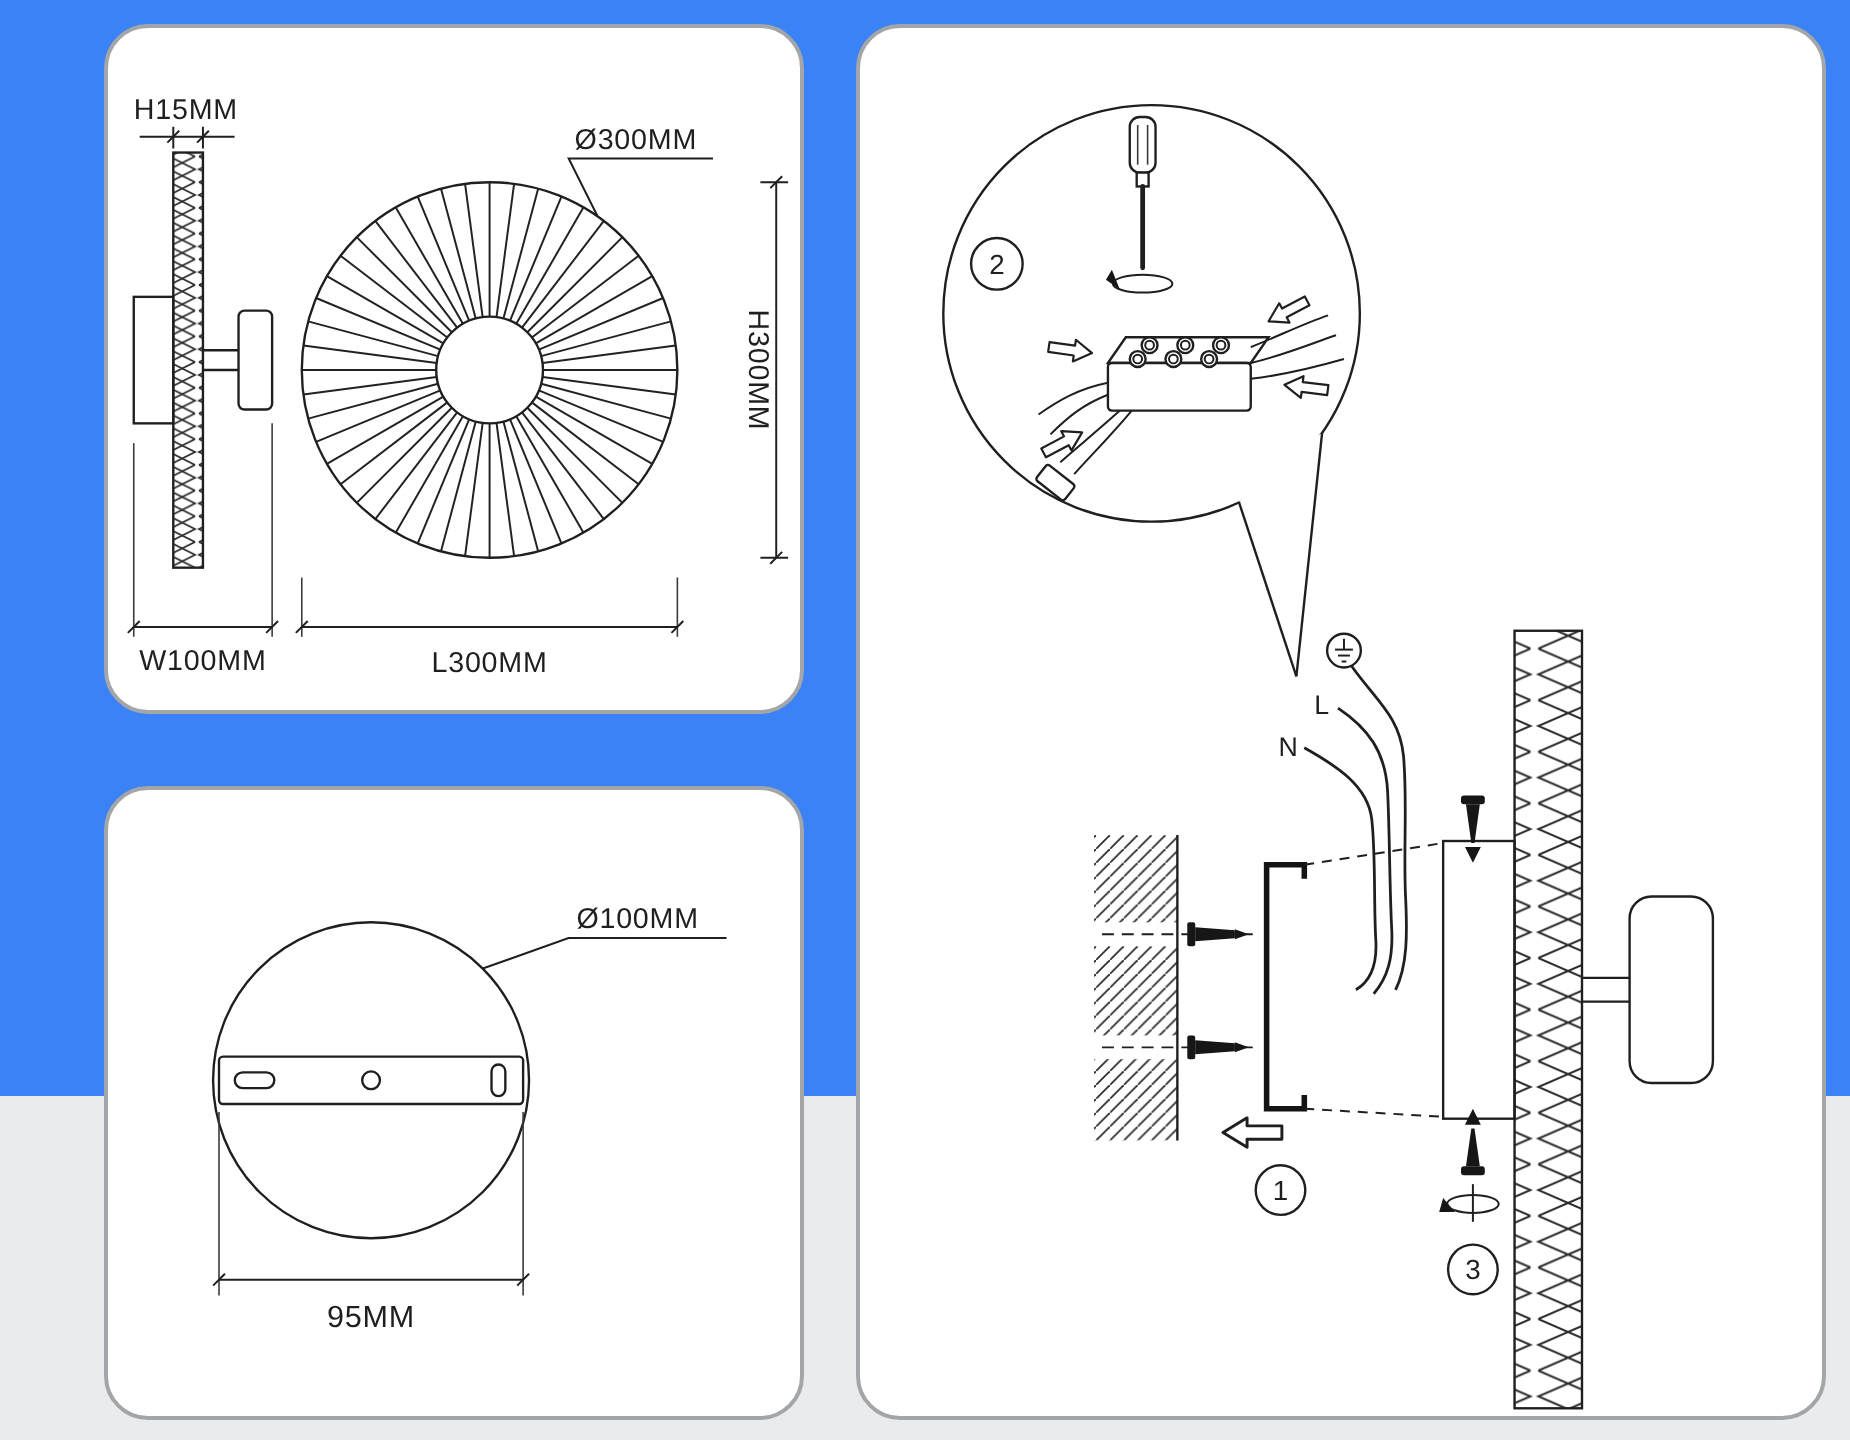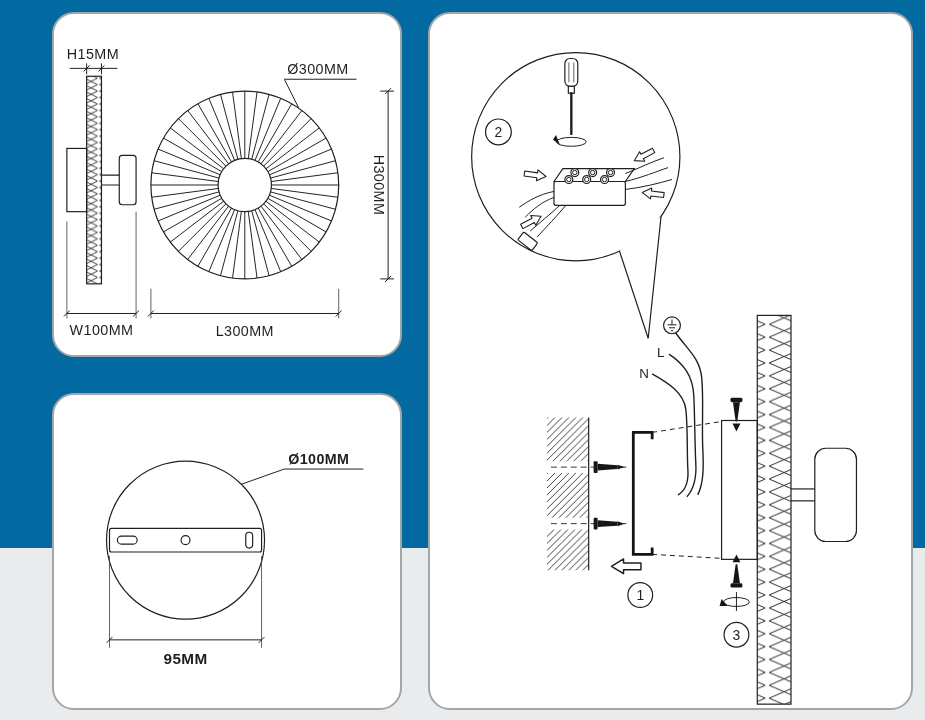--- a/index.html
+++ b/index.html
@@ -1,29 +1,29 @@
 <!DOCTYPE html>
 <html><head>
 <meta charset="utf-8">
 <style>
   html,body{margin:0;padding:0;}
   body{
     width:925px;height:720px;overflow:hidden;
     background:#e9ebed;
     font-family:"Liberation Sans",sans-serif;
   }
-  .canvas{position:relative;width:925px;height:548px;background:#0369a1;}
+  .canvas{position:relative;width:925px;height:548px;background:#3b82f6;}
   .panel{
     position:absolute;background:#fff;
     border:2px solid #a3a6a8;border-radius:22px;
     box-sizing:border-box;overflow:hidden;
   }
   .panel svg{display:block;width:100%;height:100%;}
   #p1{left:52px;top:12px;width:350px;height:345px;}
-  #p2{left:52px;top:393px;width:350px;height:317px;font-weight:bold;}
+  #p2{left:52px;top:393px;width:350px;height:317px;}
   #p3{left:428px;top:12px;width:485px;height:698px;}
 
   .shape{fill:#fff;stroke:#1f1f1f;stroke-width:1.2;}
   .patshape{stroke:#1f1f1f;stroke-width:1.2;}
   .ln{stroke:#1f1f1f;stroke-width:1.2;fill:none;}
   .lnt{stroke:#1f1f1f;stroke-width:1;fill:none;}
   .lnx{stroke:#3a3a3a;stroke-width:0.8;fill:none;}
   .ln2{stroke:#1f1f1f;stroke-width:2.4;fill:none;stroke-linecap:round;}
   .lnw{stroke:#1f1f1f;stroke-width:1.4;fill:none;}
   .lnB{stroke:#141414;stroke-width:2.8;fill:none;}

